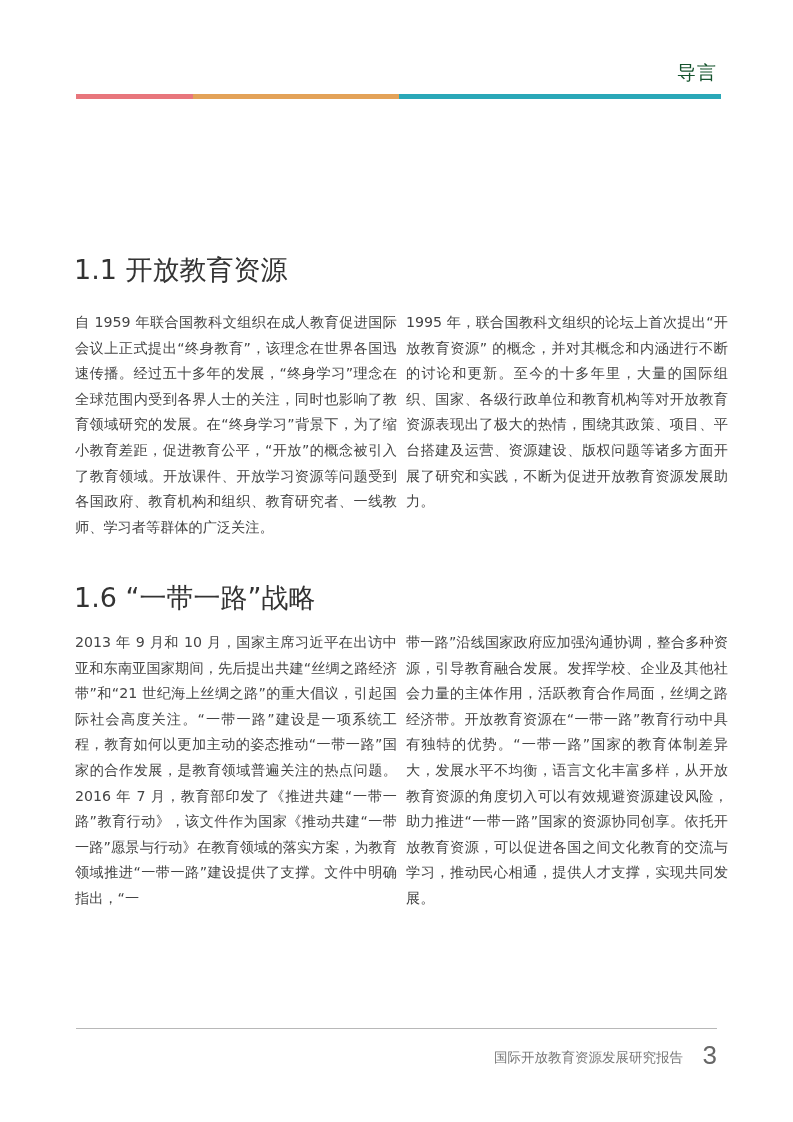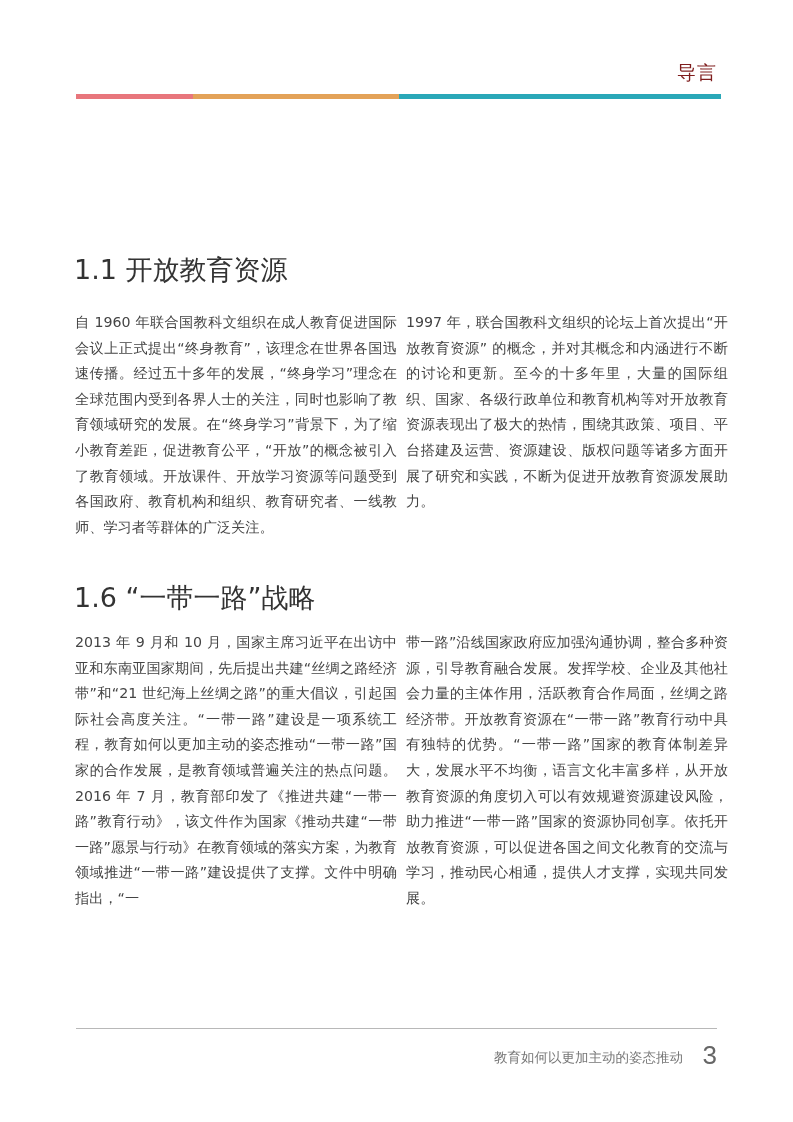--- a/index.html
+++ b/index.html
@@ -1,40 +1,40 @@
 <!DOCTYPE html>
 <html><head>
   <meta charset="utf-8">
   <style>
     html, body { margin: 0; padding: 0; background: #ffffff; }
     body { width: 793px; height: 1122px; position: relative; overflow: hidden;
            font-family: "DejaVu Sans", "Liberation Sans", sans-serif; color: #3a3a3a; }
-    .running-head { position: absolute; right: 76px; top: 60px; font-size: 19px; color: #7f1d1d; letter-spacing: 1px; }
+    .running-head { position: absolute; right: 76px; top: 60px; font-size: 19px; color: #14532d; letter-spacing: 1px; }
     .color-bar { position: absolute; left: 76px; top: 94px; width: 645px; height: 5px; display: flex; }
     .color-bar .seg { height: 100%; }
     .section-title { position: absolute; left: 74px; font-size: 27px; color: #333333; font-weight: normal; margin: 0; white-space: nowrap; }
     .col { position: absolute; width: 322px; font-size: 14.2px; line-height: 25.6px; color: #444444; text-align: justify; margin: 0; }
     .footer-rule { position: absolute; left: 76px; top: 1028px; width: 641px; height: 1px; background: #b8b8b8; }
     .footer-title { position: absolute; right: 110px; top: 1049px; font-size: 13.5px; color: #777777; }
     .page-number { position: absolute; right: 76px; top: 1040px; font-size: 26px; color: #666666; font-family: "Liberation Sans", sans-serif; }
   </style>
 </head>
 <body>
 
 <div class="running-head">导言</div>
 
 <div class="color-bar">
   <div class="seg" id="seg0" style="background: rgb(232, 118, 124); width: 117px;"></div>
   <div class="seg" id="seg1" style="background: rgb(227, 162, 88); width: 206px;"></div>
   <div class="seg" id="seg2" style="background: rgb(42, 168, 184); width: 322px;"></div>
 </div>
 
 <h2 class="section-title" style="top:252px;text-align:center;">1.1 开放教育资源</h2>
-<p class="col" style="left:75px; top:310px;">自 1960 年联合国教科文组织在成人教育促进国际会议上正式提出“终身教育”，该理念在世界各国迅速传播。经过五十多年的发展，“终身学习”理念在全球范围内受到各界人士的关注，同时也影响了教育领域研究的发展。在“终身学习”背景下，为了缩小教育差距，促进教育公平，“开放”的概念被引入了教育领域。开放课件、开放学习资源等问题受到各国政府、教育机构和组织、教育研究者、一线教师、学习者等群体的广泛关注。</p>
-<p class="col" style="left:406px; top:310px;">1997 年，联合国教科文组织的论坛上首次提出“开放教育资源” 的概念，并对其概念和内涵进行不断的讨论和更新。至今的十多年里，大量的国际组织、国家、各级行政单位和教育机构等对开放教育资源表现出了极大的热情，围绕其政策、项目、平台搭建及运营、资源建设、版权问题等诸多方面开展了研究和实践，不断为促进开放教育资源发展助力。</p>
+<p class="col" style="left:75px; top:310px;">自 1959 年联合国教科文组织在成人教育促进国际会议上正式提出“终身教育”，该理念在世界各国迅速传播。经过五十多年的发展，“终身学习”理念在全球范围内受到各界人士的关注，同时也影响了教育领域研究的发展。在“终身学习”背景下，为了缩小教育差距，促进教育公平，“开放”的概念被引入了教育领域。开放课件、开放学习资源等问题受到各国政府、教育机构和组织、教育研究者、一线教师、学习者等群体的广泛关注。</p>
+<p class="col" style="left:406px; top:310px;">1995 年，联合国教科文组织的论坛上首次提出“开放教育资源” 的概念，并对其概念和内涵进行不断的讨论和更新。至今的十多年里，大量的国际组织、国家、各级行政单位和教育机构等对开放教育资源表现出了极大的热情，围绕其政策、项目、平台搭建及运营、资源建设、版权问题等诸多方面开展了研究和实践，不断为促进开放教育资源发展助力。</p>
 
 <h2 class="section-title" style="top:580px;">1.6 “一带一路”战略</h2>
 <p class="col" style="left:75px; top:630px;">2013 年 9 月和 10 月，国家主席习近平在出访中亚和东南亚国家期间，先后提出共建“丝绸之路经济带”和“21 世纪海上丝绸之路”的重大倡议，引起国际社会高度关注。“一带一路”建设是一项系统工程，教育如何以更加主动的姿态推动“一带一路”国家的合作发展，是教育领域普遍关注的热点问题。2016 年 7 月，教育部印发了《推进共建“一带一路”教育行动》，该文件作为国家《推动共建“一带一路”愿景与行动》在教育领域的落实方案，为教育领域推进“一带一路”建设提供了支撑。文件中明确指出，“一</p>
 <p class="col" style="left:406px; top:630px;">带一路”沿线国家政府应加强沟通协调，整合多种资源，引导教育融合发展。发挥学校、企业及其他社会力量的主体作用，活跃教育合作局面，丝绸之路经济带。开放教育资源在“一带一路”教育行动中具有独特的优势。“一带一路”国家的教育体制差异大，发展水平不均衡，语言文化丰富多样，从开放教育资源的角度切入可以有效规避资源建设风险，助力推进“一带一路”国家的资源协同创享。依托开放教育资源，可以促进各国之间文化教育的交流与学习，推动民心相通，提供人才支撑，实现共同发展。</p>
 
 <div class="footer-rule"></div>
-<div class="footer-title">教育如何以更加主动的姿态推动</div>
+<div class="footer-title">国际开放教育资源发展研究报告</div>
 <div class="page-number">3</div>
 
 </body></html>

